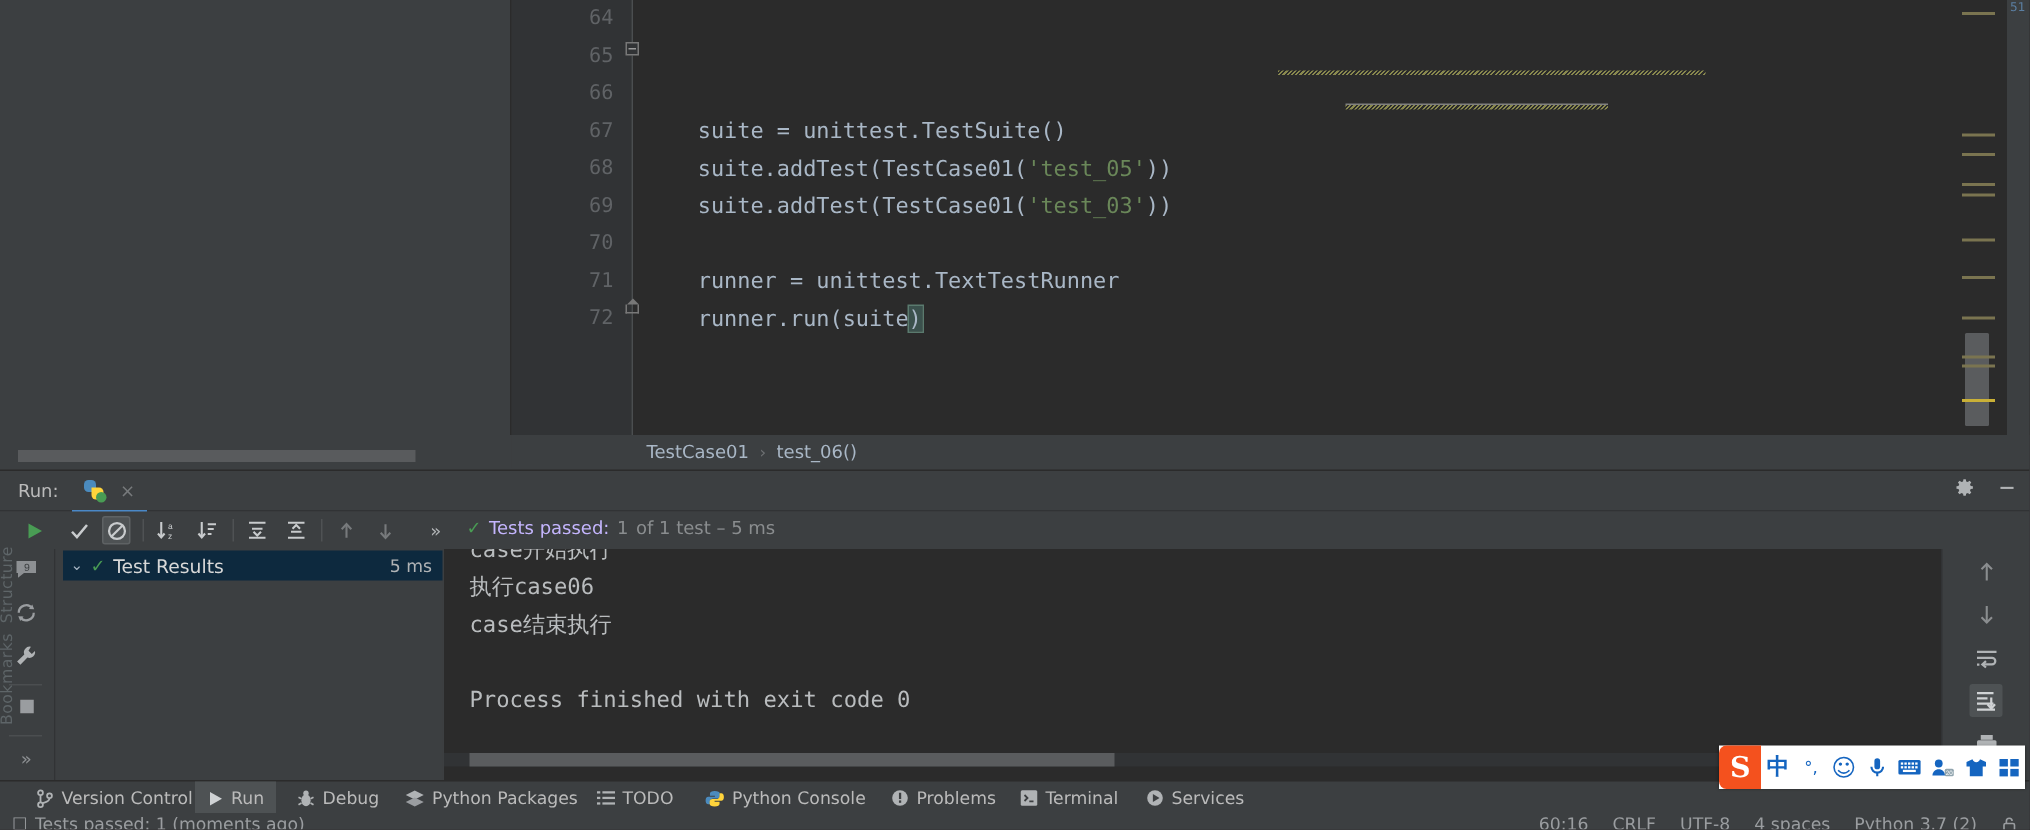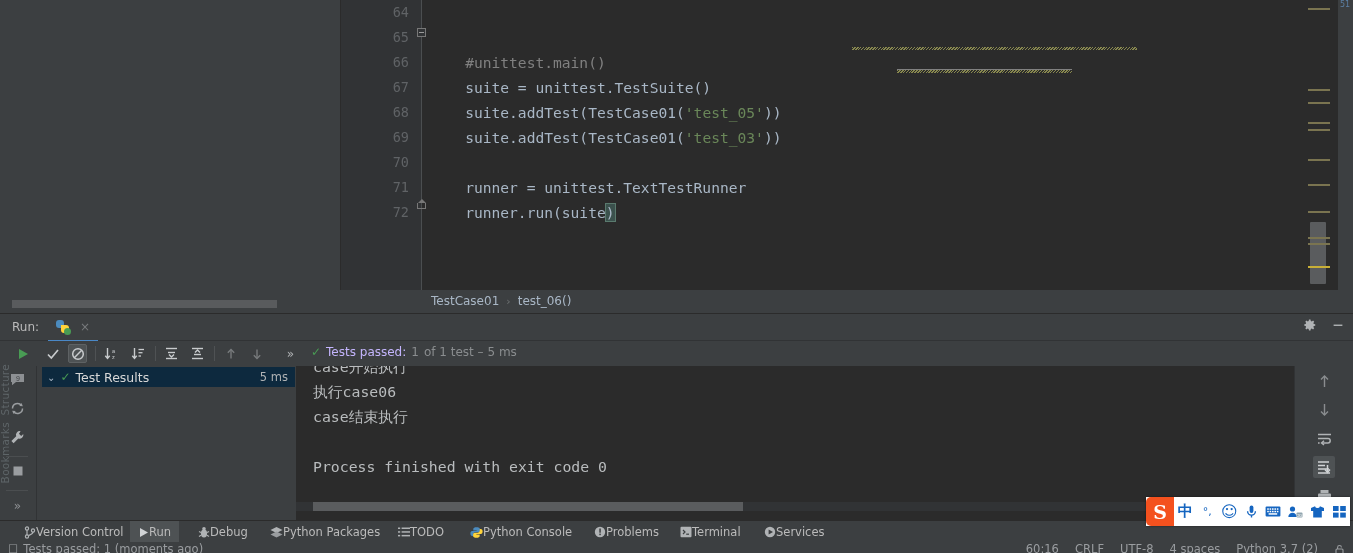--- a/index.html
+++ b/index.html
@@ -88,21 +88,21 @@
   .co{position:absolute;left:17px;white-space:pre;
      font-family:"DejaVu Sans Mono","Liberation Mono",monospace;font-size:14.8px;color:#b9bcbe;line-height:25px;height:25px;}
   #console-hscroll{position:absolute;left:17px;top:136px;width:430px;height:9px;background:#5a5c5e;}
   #console-hscroll-track{position:absolute;left:0;top:136px;right:0;height:9px;background:#313335;}
   
   #console-side{position:absolute;right:0;top:52px;width:58px;height:155px;background:#3c3f41;border-left:1px solid #313335;}
   .cs-icon{position:absolute;left:18px;width:22px;height:22px;display:flex;align-items:center;justify-content:center;color:#9a9da0;}
   .cs-icon.active{background:#4e5254;border-radius:2px;}
   
   #tool-bar{position:absolute;left:0;top:520px;width:1353px;height:22px;background:#3c3f41;border-top:1px solid #2b2b2b;}
-  .tool-item{position:absolute;top:0;height:22px;display:flex;align-items:center;padding:0 8px;
+  .tool-item{position:absolute;top:0;height:22px;display:flex;align-items:center;gap:5px;padding:0 8px;
      font-size:11.5px;color:#bbbbbb;box-sizing:border-box;}
   .tool-item.sel{background:#4e5254;}
   #status-bar{position:absolute;left:0;top:542px;width:1353px;height:11px;background:#3c3f41;overflow:hidden;}
   #status-left{position:absolute;left:8px;top:0;font-size:11.5px;color:#9a9da0;display:flex;align-items:center;gap:5px;}
   #status-right{position:absolute;right:8px;top:0;font-size:11.5px;color:#9a9da0;display:flex;align-items:center;gap:16px;}
   
   #ime{position:absolute;left:1146px;top:497px;width:204px;height:29px;background:#ffffff;
      display:flex;align-items:center;box-shadow:0 0 2px rgba(0,0,0,.5);}
   #ime .logo{width:31px;height:29px;background:#f4511e;color:#fff;display:flex;align-items:center;justify-content:center;
      font-size:19px;font-weight:bold;font-family:"DejaVu Serif","Liberation Serif",serif;border-radius:5px 0 0 5px;}
@@ -134,21 +134,20 @@
 
   <div id="fold-rail"></div>
   <div class="foldbox" style="position:absolute;left:417px;top:28px;z-index:5"></div>
   <div class="foldend" style="position:absolute;left:417px;top:203px;z-index:5"></div>
 
   <div id="code-pane">
     <div class="cl" style="top:0px"></div>
 
     <div class="squig" style="left:430px;top:47px;width:285px"></div>
 
-    <div class="cl" style="top:50px"><span class="cmt">    #unittest.main()</span></div>
     <div class="squig" style="left:475px;top:70px;width:175px"></div>
     <div class="underline-cmt" style="left:475px;top:69px;width:175px"></div>
 
     <div class="cl" style="top:75px"><span class="id">    suite = unittest.TestSuite()</span></div>
 
     <div class="cl" style="top:100px"><span class="id">    suite.addTest(TestCase01(</span><span class="str">'test_05'</span><span class="id">))</span></div>
     <div class="cl" style="top:125px"><span class="id">    suite.addTest(TestCase01(</span><span class="str">'test_03'</span><span class="id">))</span></div>
     <div class="cl" style="top:175px"><span class="id">    runner = unittest.TextTestRunner</span></div>
     <div class="cl" style="top:200px"><span class="id">    runner.run(suite</span><span class="id paren-hl">)</span></div>
   </div>

